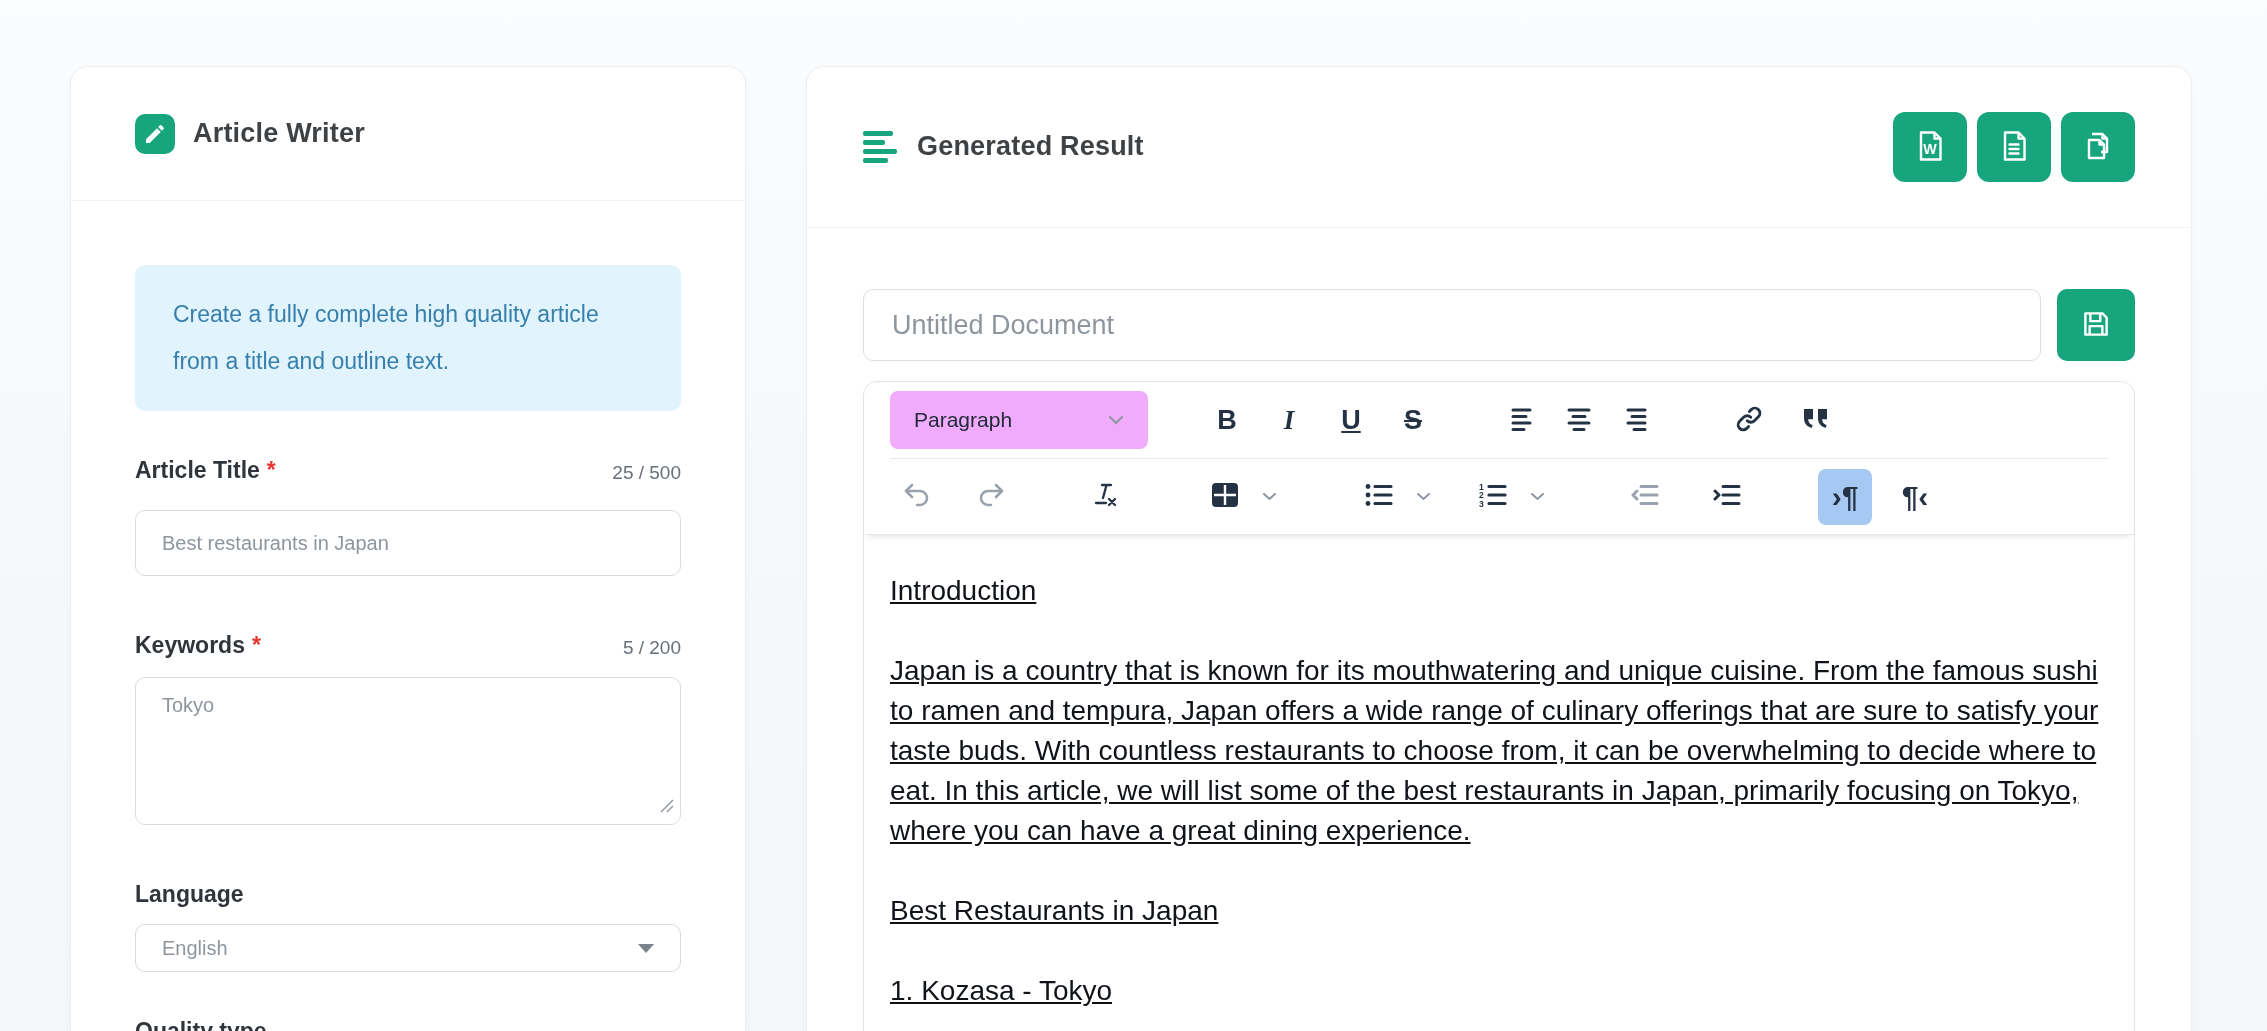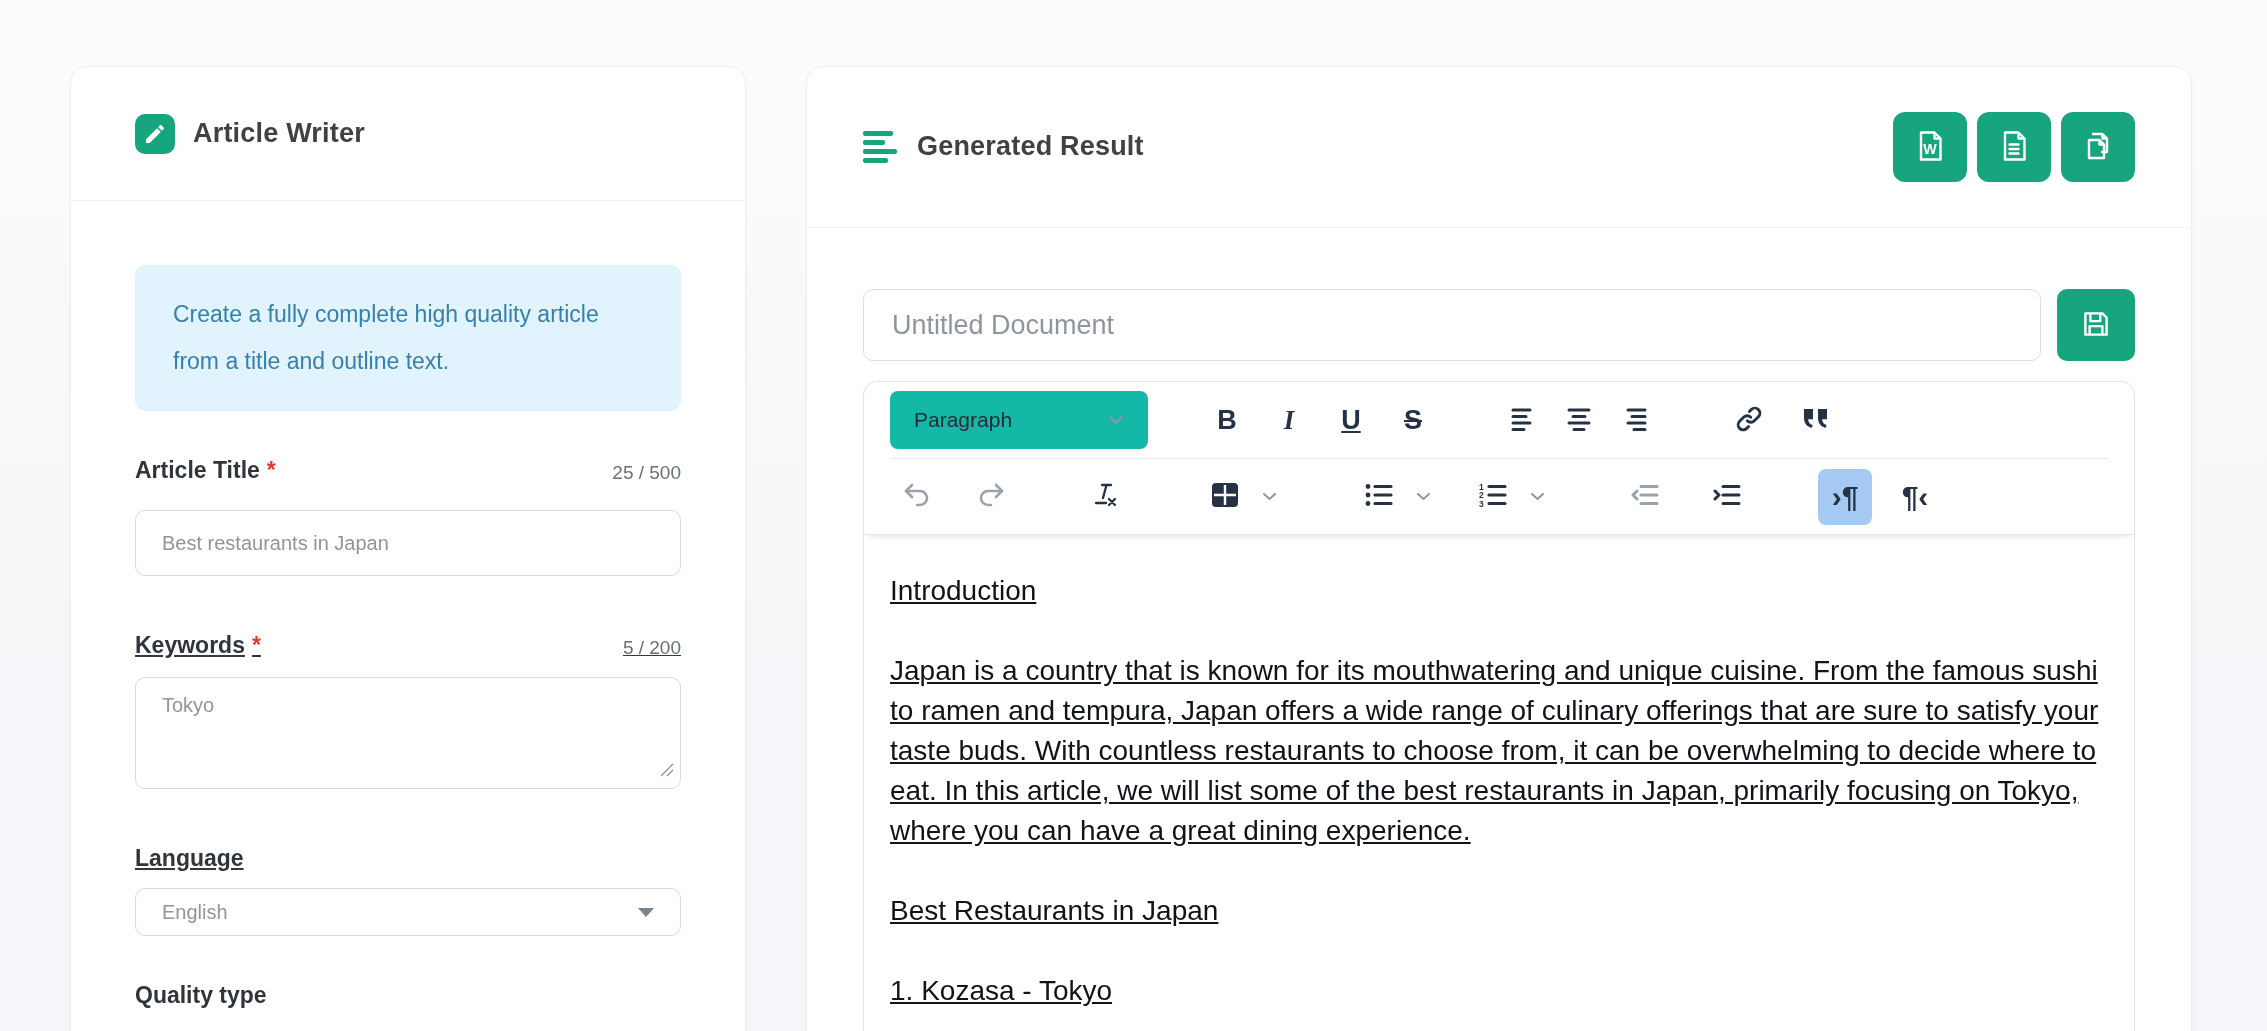--- a/index.html
+++ b/index.html
@@ -38,28 +38,28 @@
   
   .form-body { padding:64px; }
   .info-box {
     background:#e1f3fc; border-radius:10px; padding:26px 38px;
     color:#3780ad; font-size:23px; line-height:47px; font-weight:500;
   }
   .label-row { display:flex; justify-content:space-between; align-items:flex-end; }
   .field-label { font-size:23px; font-weight:700; color:#2f353b; }
   .req { color:#e8352e; margin-left:7px; font-weight:700; }
   .counter { font-size:19px; color:#676f78; font-weight:400; }
-  .mt46{margin-top:46px;} .mt56{margin-top:56px;text-decoration:underline;} .mt26{margin-top:26px;}
+  .mt46{margin-top:46px;} .mt56{margin-top:56px;} .mt26{margin-top:26px;}
   .mt18{margin-top:18px;} .mt16{margin-top:16px;}
   .tinput, .tarea, .selbox {
     width:100%; border:1.5px solid #d8dbe0; border-radius:10px; background:#fff;
     font-family:"Liberation Sans", sans-serif; font-size:20px; color:#8e959d;
   }
   .tinput { height:66px; padding:0 26px; outline:none; }
-  .tarea  { height:112px; padding:16px 26px; resize:none; outline:none; display:block; }
+  .tarea  { height:148px; padding:16px 26px; resize:none; outline:none; display:block; }
   .ta-wrap { position:relative; }
   .ta-handle { position:absolute; right:7px; bottom:8px; }
   .selbox { height:48px; display:flex; align-items:center; justify-content:space-between; padding:0 26px; cursor:pointer; }
   .caret { width:0; height:0; border-left:8px solid transparent; border-right:8px solid transparent; border-top:9px solid #7a828c; }
 
   
   .result-body { padding:0 56px; }
   .title-row { display:flex; gap:16px; margin-top:61px; }
   .doc-title-input {
     flex:1; height:72px; border:1.5px solid #dadde1; border-radius:10px;
@@ -77,21 +77,21 @@
     min-width:54px; height:56px; border:none; background:transparent; border-radius:8px;
     display:flex; align-items:center; justify-content:center; cursor:pointer;
     color:#2a3647; font-family:"Liberation Sans", sans-serif;
   }
   .tb-btn.active { background:#a6c9f3; }
   .tb-letter { font-size:27px; font-weight:800; color:#253244; }
   .tb-letter.it { font-family:"Liberation Serif", serif; font-style:italic; font-weight:600; }
   .tb-letter.un { text-decoration:underline; font-weight:700; }
   .tb-letter.st { text-decoration:line-through; font-weight:700; }
   .para-dd {
-    width:258px; height:58px; background:#14b8a6; border:none; border-radius:8px;
+    width:258px; height:58px; background:#f0abfc; border:none; border-radius:8px;
     display:flex; align-items:center; justify-content:space-between; padding:0 24px; cursor:pointer;
   }
   .para-dd-label { font-size:21px; color:#222c37; }
   .glyph-icon { font-size:30px; font-weight:700; color:#253244; line-height:1; }
   .g-left{margin-left:52px;} .g-mid{margin-left:8px;} .g-align{margin-left:58px;}
   .g-link{margin-left:62px;} .g-quote{margin-left:12px;}
   .r2-gap1{margin-left:20px;} .r2-gap2{margin-left:60px;} .r2-gap3{margin-left:66px;}
   .r2-gap4{margin-left:26px;} .r2-gap5{margin-left:64px;} .r2-gap6{margin-left:28px;} .r2-gap7{margin-left:16px;}
 
   .doc-content { padding:36px 26px; }

